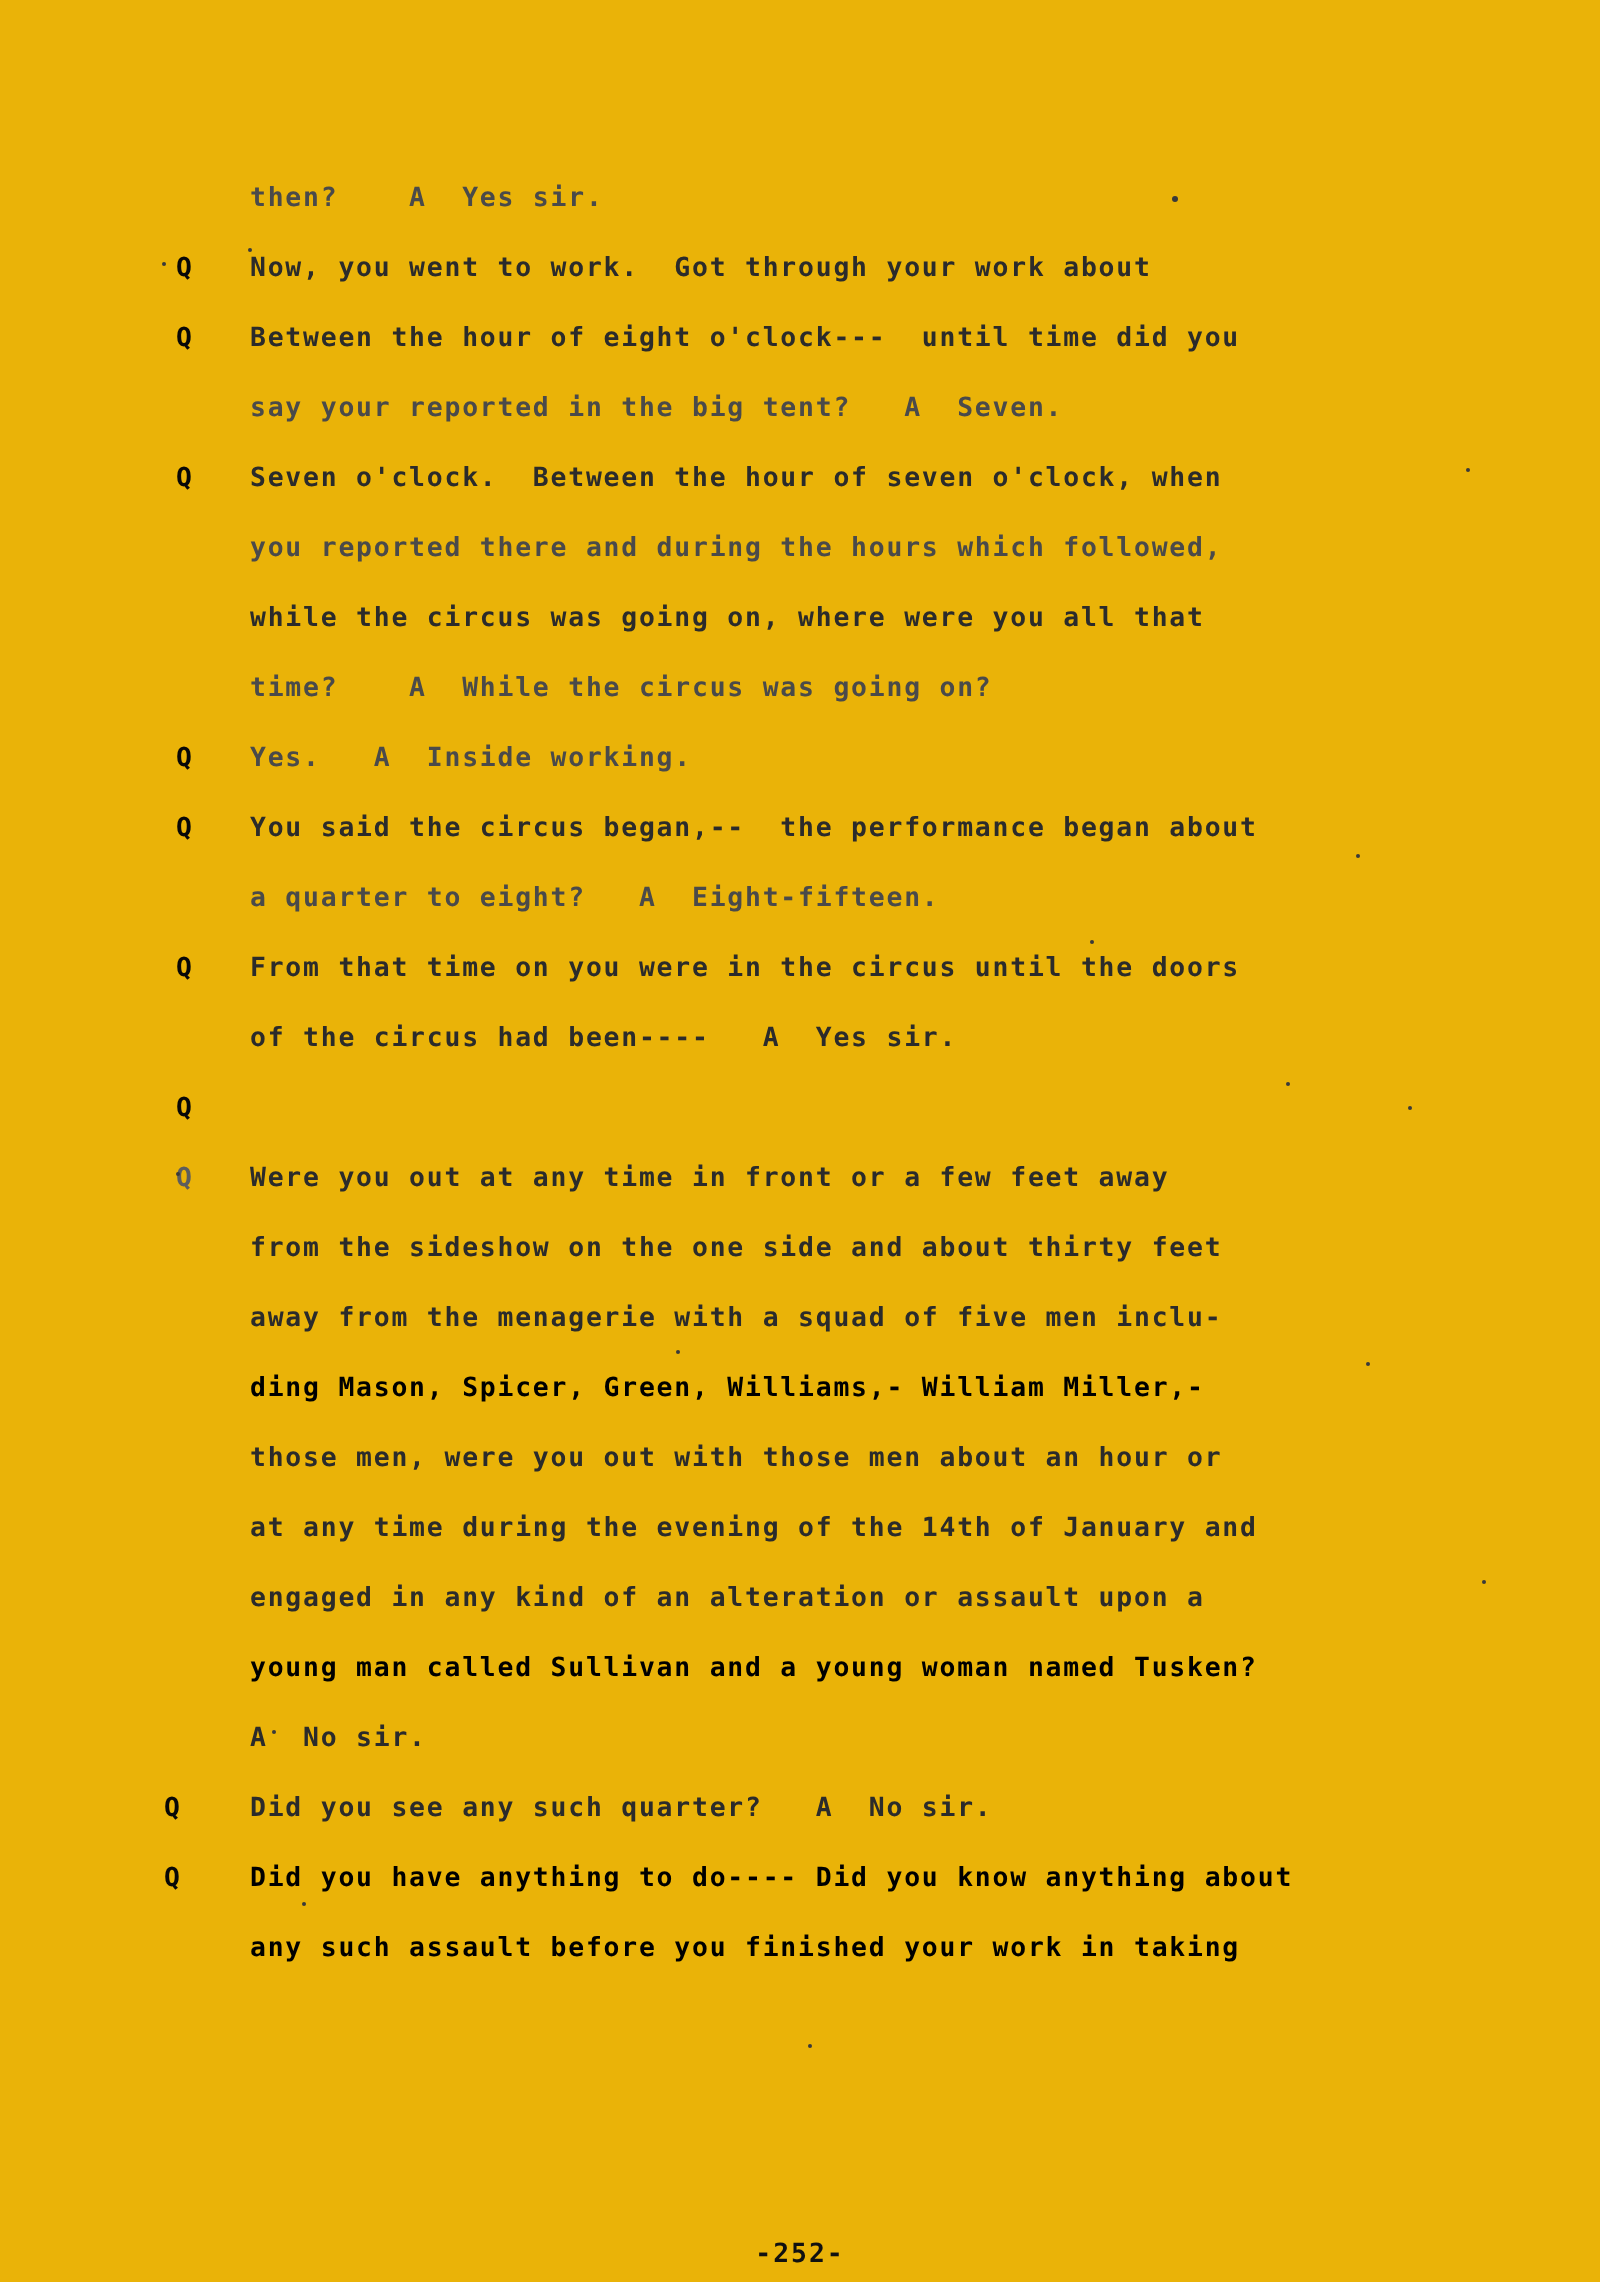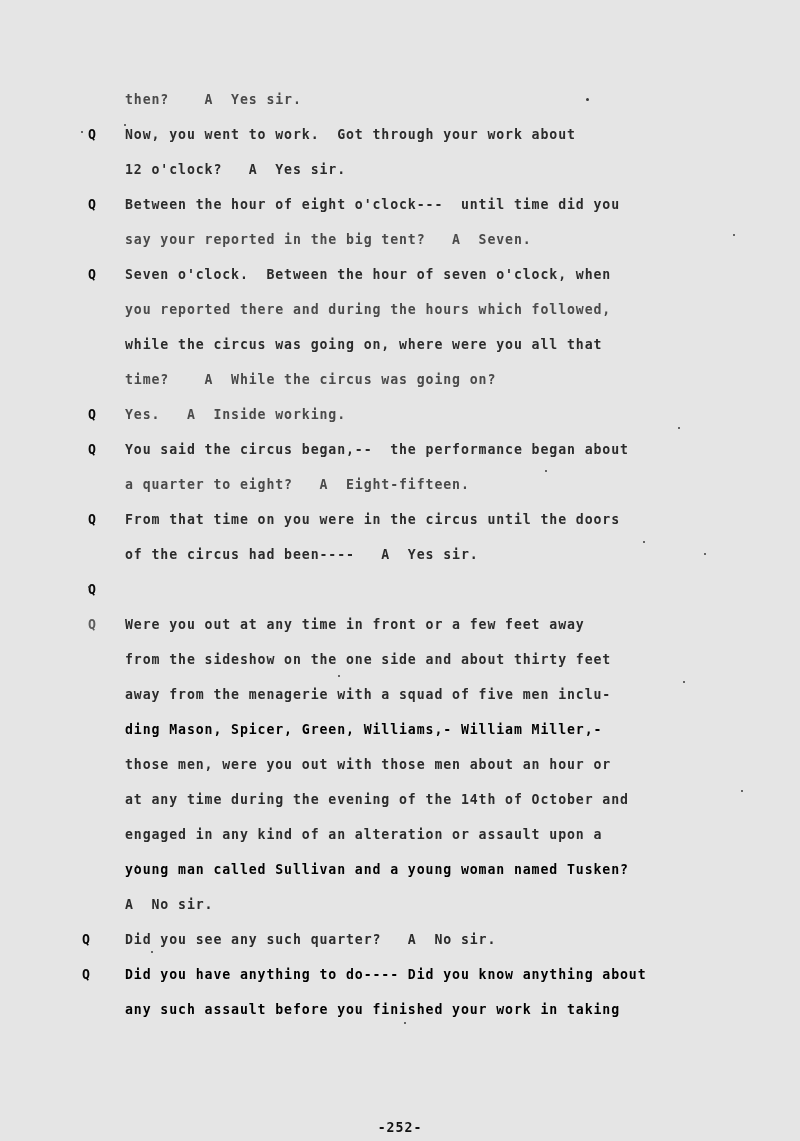--- a/index.html
+++ b/index.html
@@ -7,21 +7,21 @@
     padding: 0;
     background: #ffffff;
   }
   body {
     font-family: "DejaVu Sans Mono", "Liberation Mono", monospace;
   }
   .page {
     position: relative;
     width: 800px;
     height: 1141px;
-    background: #e5e5e5;
+    background: #eab308;
     overflow: hidden;
   }
   
   .typed {
     position: absolute;
     left: 88px;
     top: 82px;
     width: 680px;
   }
   .line {
@@ -81,39 +81,38 @@
   }
 </style>
 </head>
 <body>
 
 <div class="page">
 
   <div class="typed" id="body-block">
       <div class="line"><span class="mark"></span><span class="txt deep ink-light">then?    A  Yes sir.</span></div>
       <div class="line"><span class="mark">Q</span><span class="txt first ink-mid">Now, you went to work.  Got through your work about</span></div>
-      <div class="line"><span class="mark"></span><span class="txt cont ink-mid">12 o'clock?   A  Yes sir.</span></div>
       <div class="line"><span class="mark">Q</span><span class="txt first ink-mid">Between the hour of eight o'clock---  until time did you</span></div>
       <div class="line"><span class="mark"></span><span class="txt cont ink-light">say your reported in the big tent?   A  Seven.</span></div>
       <div class="line"><span class="mark">Q</span><span class="txt first ink-mid">Seven o'clock.  Between the hour of seven o'clock, when</span></div>
       <div class="line"><span class="mark"></span><span class="txt cont ink-light">you reported there and during the hours which followed,</span></div>
       <div class="line"><span class="mark"></span><span class="txt cont ink-mid">while the circus was going on, where were you all that</span></div>
       <div class="line"><span class="mark"></span><span class="txt cont ink-light">time?    A  While the circus was going on?</span></div>
       <div class="line"><span class="mark">Q</span><span class="txt first ink-light">Yes.   A  Inside working.</span></div>
       <div class="line"><span class="mark">Q</span><span class="txt first ink-mid">You said the circus began,--  the performance began about</span></div>
       <div class="line"><span class="mark"></span><span class="txt cont ink-light">a quarter to eight?   A  Eight-fifteen.</span></div>
       <div class="line"><span class="mark">Q</span><span class="txt first ink-mid">From that time on you were in the circus until the doors</span></div>
       <div class="line"><span class="mark"></span><span class="txt cont ink-mid">of the circus had been----   A  Yes sir.</span></div>
       <div class="line"><span class="mark">Q</span></div>
       <div class="line"><span class="mark faint">Q</span><span class="txt first ink-mid">Were you out at any time in front or a few feet away</span></div>
       <div class="line"><span class="mark"></span><span class="txt cont ink-mid">from the sideshow on the one side and about thirty feet</span></div>
       <div class="line"><span class="mark"></span><span class="txt cont ink-mid">away from the menagerie with a squad of five men inclu-</span></div>
       <div class="line"><span class="mark"></span><span class="txt cont ink-dark">ding Mason, Spicer, Green, Williams,- William Miller,-</span></div>
       <div class="line"><span class="mark"></span><span class="txt cont ink-mid">those men, were you out with those men about an hour or</span></div>
-      <div class="line"><span class="mark"></span><span class="txt cont ink-mid">at any time during the evening of the 14th of October and</span></div>
+      <div class="line"><span class="mark"></span><span class="txt cont ink-mid">at any time during the evening of the 14th of January and</span></div>
       <div class="line"><span class="mark"></span><span class="txt cont ink-mid">engaged in any kind of an alteration or assault upon a</span></div>
       <div class="line"><span class="mark"></span><span class="txt cont ink-dark">young man called Sullivan and a young woman named Tusken?</span></div>
       <div class="line"><span class="mark"></span><span class="txt cont ink-mid">A  No sir.</span></div>
       <div class="line"><span class="mark" style="left: -6px;">Q</span><span class="txt first ink-mid">Did you see any such quarter?   A  No sir.</span></div>
       <div class="line"><span class="mark" style="left: -6px;">Q</span><span class="txt first ink-dark">Did you have anything to do---- Did you know anything about</span></div>
       <div class="line"><span class="mark"></span><span class="txt cont ink-dark">any such assault before you finished your work in taking</span></div>
     </div>
 
   <div class="folio">-252-</div>
 

